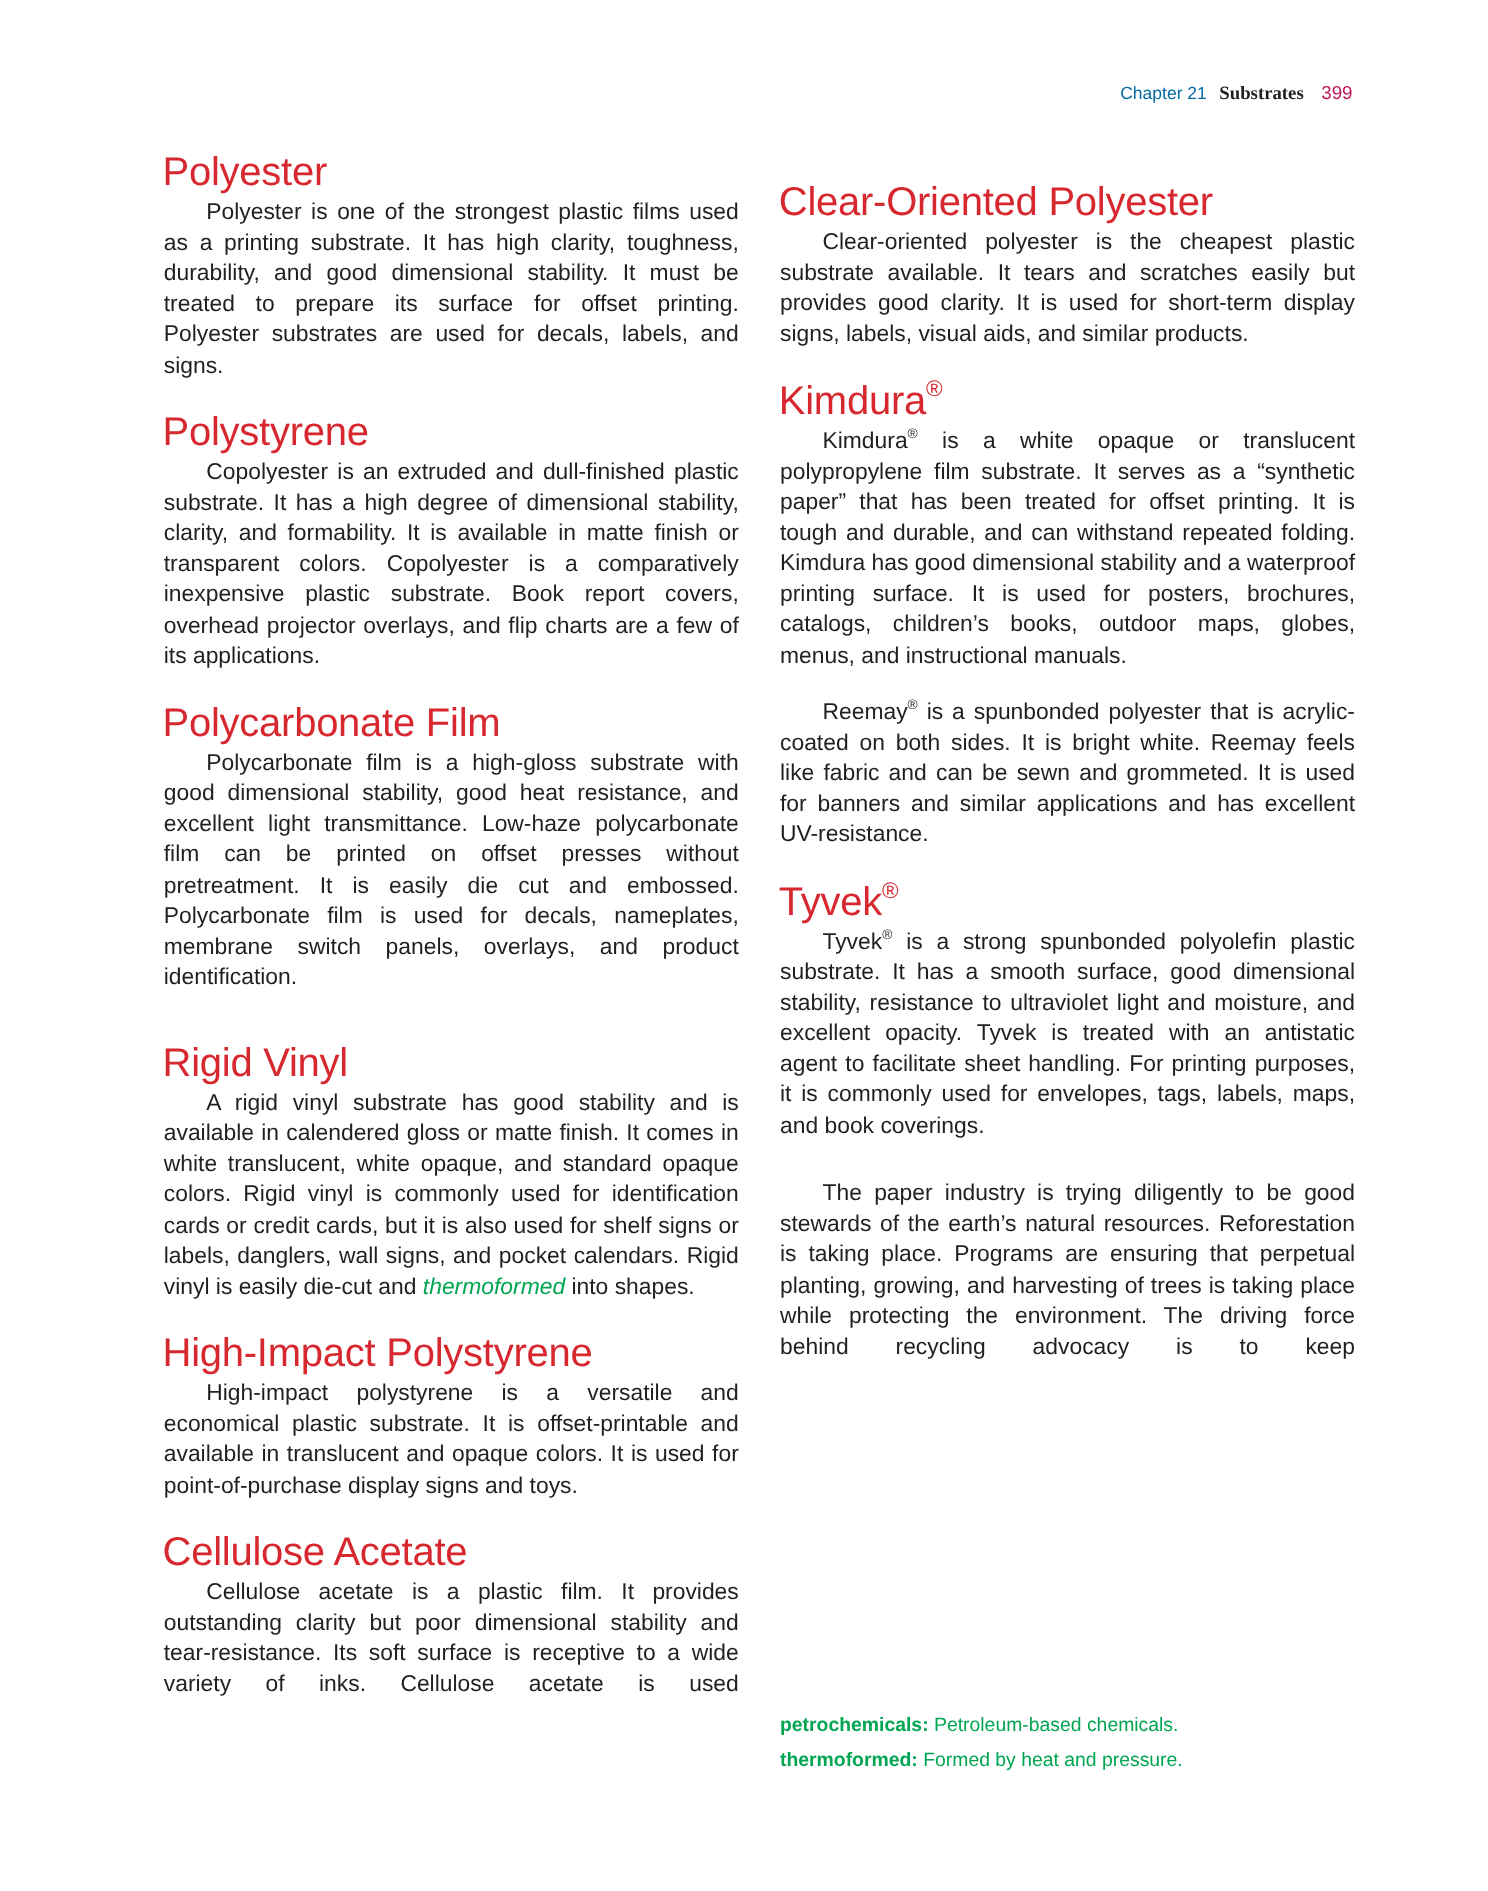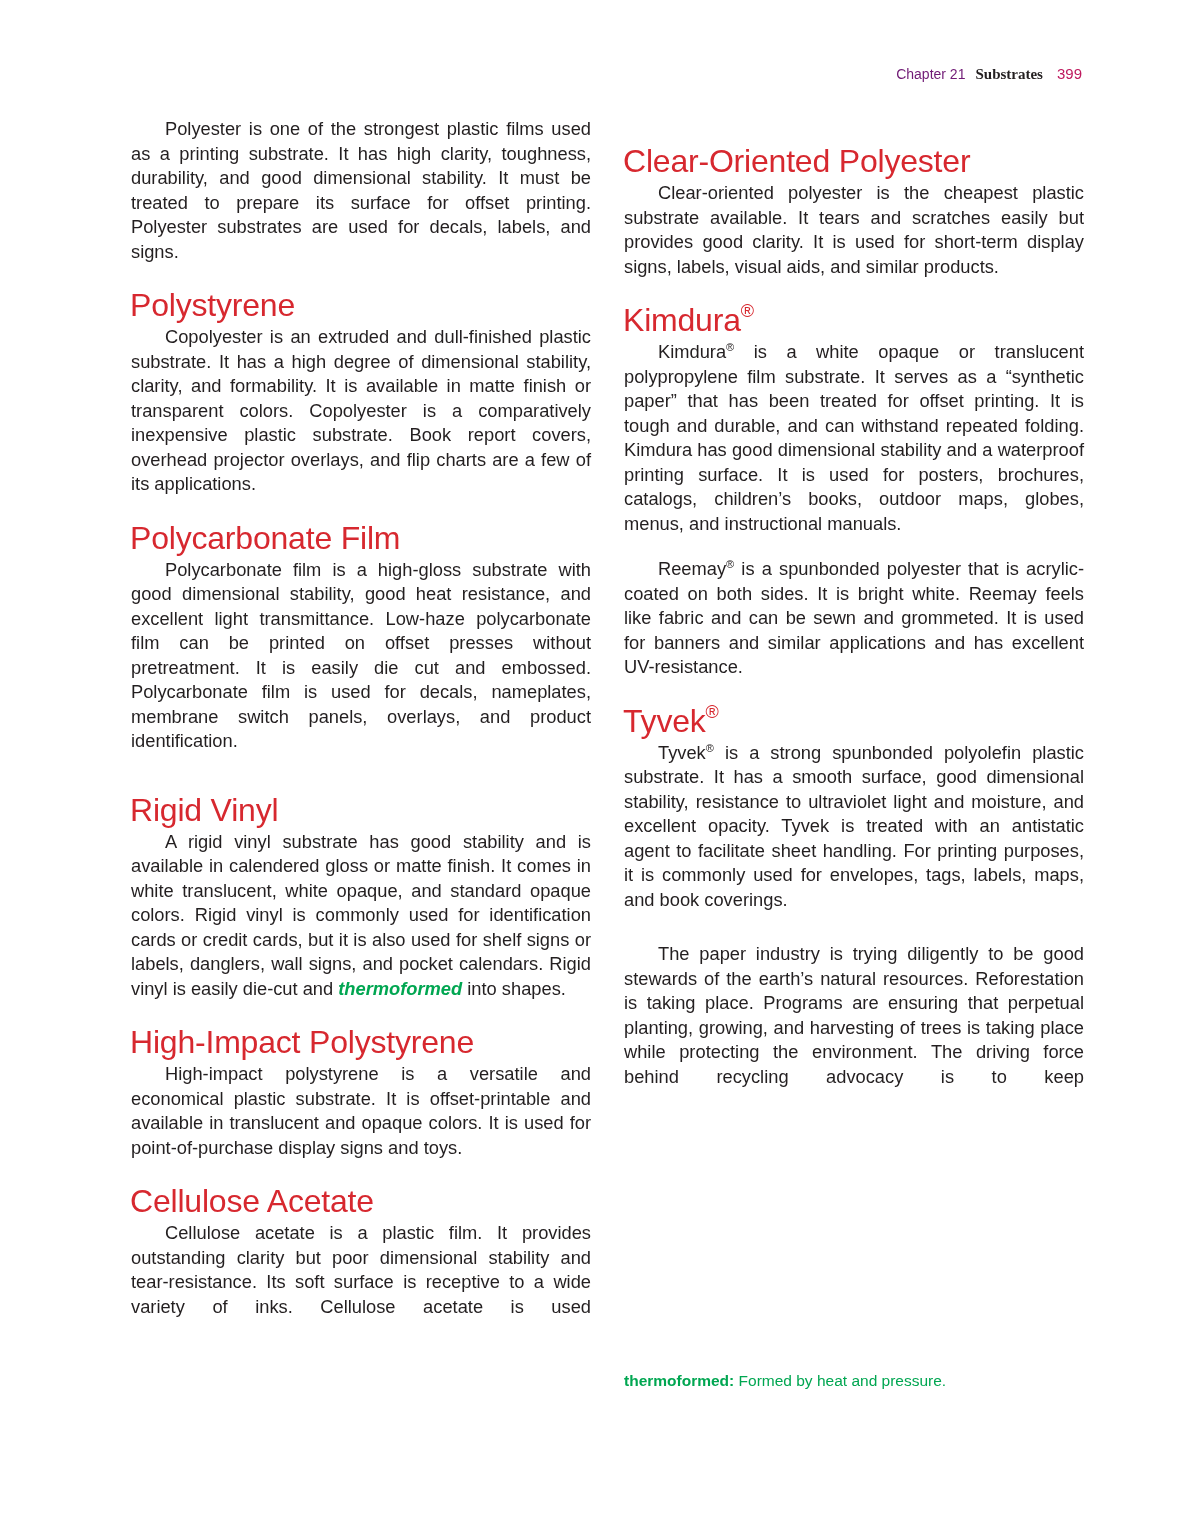--- a/index.html
+++ b/index.html
@@ -1,47 +1,48 @@
 <!DOCTYPE html>
 <html><head>
 <meta charset="utf-8">
 <style>
   html, body { margin: 0; padding: 0; background: #ffffff; }
   body { width: 1190px; height: 1513px; position: relative; overflow: hidden; font-family: "Liberation Sans", sans-serif; color: #231f20; }
   .running-head { position: absolute; top: 64px; right: 108px; font-size: 14px; line-height: 20px; white-space: nowrap; }
-  .running-head .chap { color: #701a75; font-family: "Liberation Sans", sans-serif; font-size: 14px; }
+  .running-head .chap { color: #0369a1; font-family: "Liberation Sans", sans-serif; font-size: 14px; }
   .running-head .title { font-family: "Liberation Serif", serif; font-weight: bold; font-size: 15px; margin-left: 10px; color: #231f20; }
   .running-head .page { font-family: "Liberation Sans", sans-serif; font-size: 15px; margin-left: 14px; color: #be185d; }
 
   .col { position: absolute; width: 460px; }
   .col-left { left: 131px; top: 117px; }
   .col-right { left: 624px; top: 120px; }
 
   .section { margin: 0; }
   h2.sub { font-family: "Liberation Sans", sans-serif; font-weight: normal; color: #d7282f; font-size: 32px; line-height: 40px; margin: 0 0 0 -1px; letter-spacing: -0.2px; }
   h2.sub sup { font-size: 18px; vertical-align: top; position: relative; top: 2px; line-height: 1; }
   p.body { margin: 0; font-size: 18.3px; line-height: 24.5px; text-align: justify; text-indent: 34px; hyphens: none; }
   p.body sup { font-size: 11px; vertical-align: top; position: relative; top: 2px; line-height: 1; }
   p.noindent { text-indent: 0; }
-  .term { color: #00a651; font-weight: bold; font-style: italic; }
+  .term { color: #00a651; font-weight: normal; font-style: italic; }
 
   h1.major { font-family: "Liberation Serif", serif; font-weight: normal; font-variant: small-caps; font-size: 44px; line-height: 45px; letter-spacing: 3px; margin: 0; color: #231f20; }
 
   .footnotes { position: absolute; left: 624px; top: 1367px; width: 470px; font-size: 15.5px; line-height: 28px; color: #00a651; }
   .footnotes .fn-term { font-weight: bold; }
 </style>
 </head>
 <body>
 
 <div class="running-head">
   <span class="chap">Chapter 21</span><span class="title">Substrates</span><span class="page">399</span>
 </div>
 
 <div class="col col-left">
   <section class="section">
+    <h2 class="sub">Polyester</h2>
     <p class="body">Polyester is one of the strongest plastic films used as a printing substrate. It has high clarity, toughness, durability, and good dimensional stability. It must be treated to prepare its surface for offset printing. Polyester substrates are used for decals, labels, and signs.</p>
   </section>
 
   <section class="section" style="margin-top:21px">
     <h2 class="sub">Polystyrene</h2>
     <p class="body">Copolyester is an extruded and dull-finished plastic substrate. It has a high degree of dimensional stability, clarity, and formability. It is available in matte finish or transparent colors. Copolyester is a comparatively inexpensive plastic substrate. Book report covers, overhead projector overlays, and flip charts are a few of its applications.</p>
   </section>
 
   <section class="section" style="margin-top:21px">
     <h2 class="sub">Polycarbonate Film</h2>
@@ -84,14 +85,15 @@
     <h2 class="sub"><span>Tyvek</span><sup>®</sup></h2>
     <p class="body"><span>Tyvek</span><sup>®</sup><span> is a strong spunbonded polyolefin plastic substrate. It has a smooth surface, good dimensional stability, resistance to ultraviolet light and moisture, and excellent opacity. Tyvek is treated with an antistatic agent to facilitate sheet handling. For printing purposes, it is commonly used for envelopes, tags, labels, maps, and book coverings.</span></p>
   </section>
 
   <section class="section" style="margin-top:30px">
     <p class="body" style="margin-top:8px; text-align-last: justify;">The paper industry is trying diligently to be good stewards of the earth’s natural resources. Reforestation is taking place. Programs are ensuring that perpetual planting, growing, and harvesting of trees is taking place while protecting the environment. The driving force behind recycling advocacy is to keep</p>
   </section>
 </div>
 
 <div class="footnotes">
+  <div><span class="fn-term">petrochemicals:</span><span> Petroleum-based chemicals.</span></div>
   <div><span class="fn-term">thermoformed:</span><span> Formed by heat and pressure.</span></div>
 </div>
 
 </body></html>

